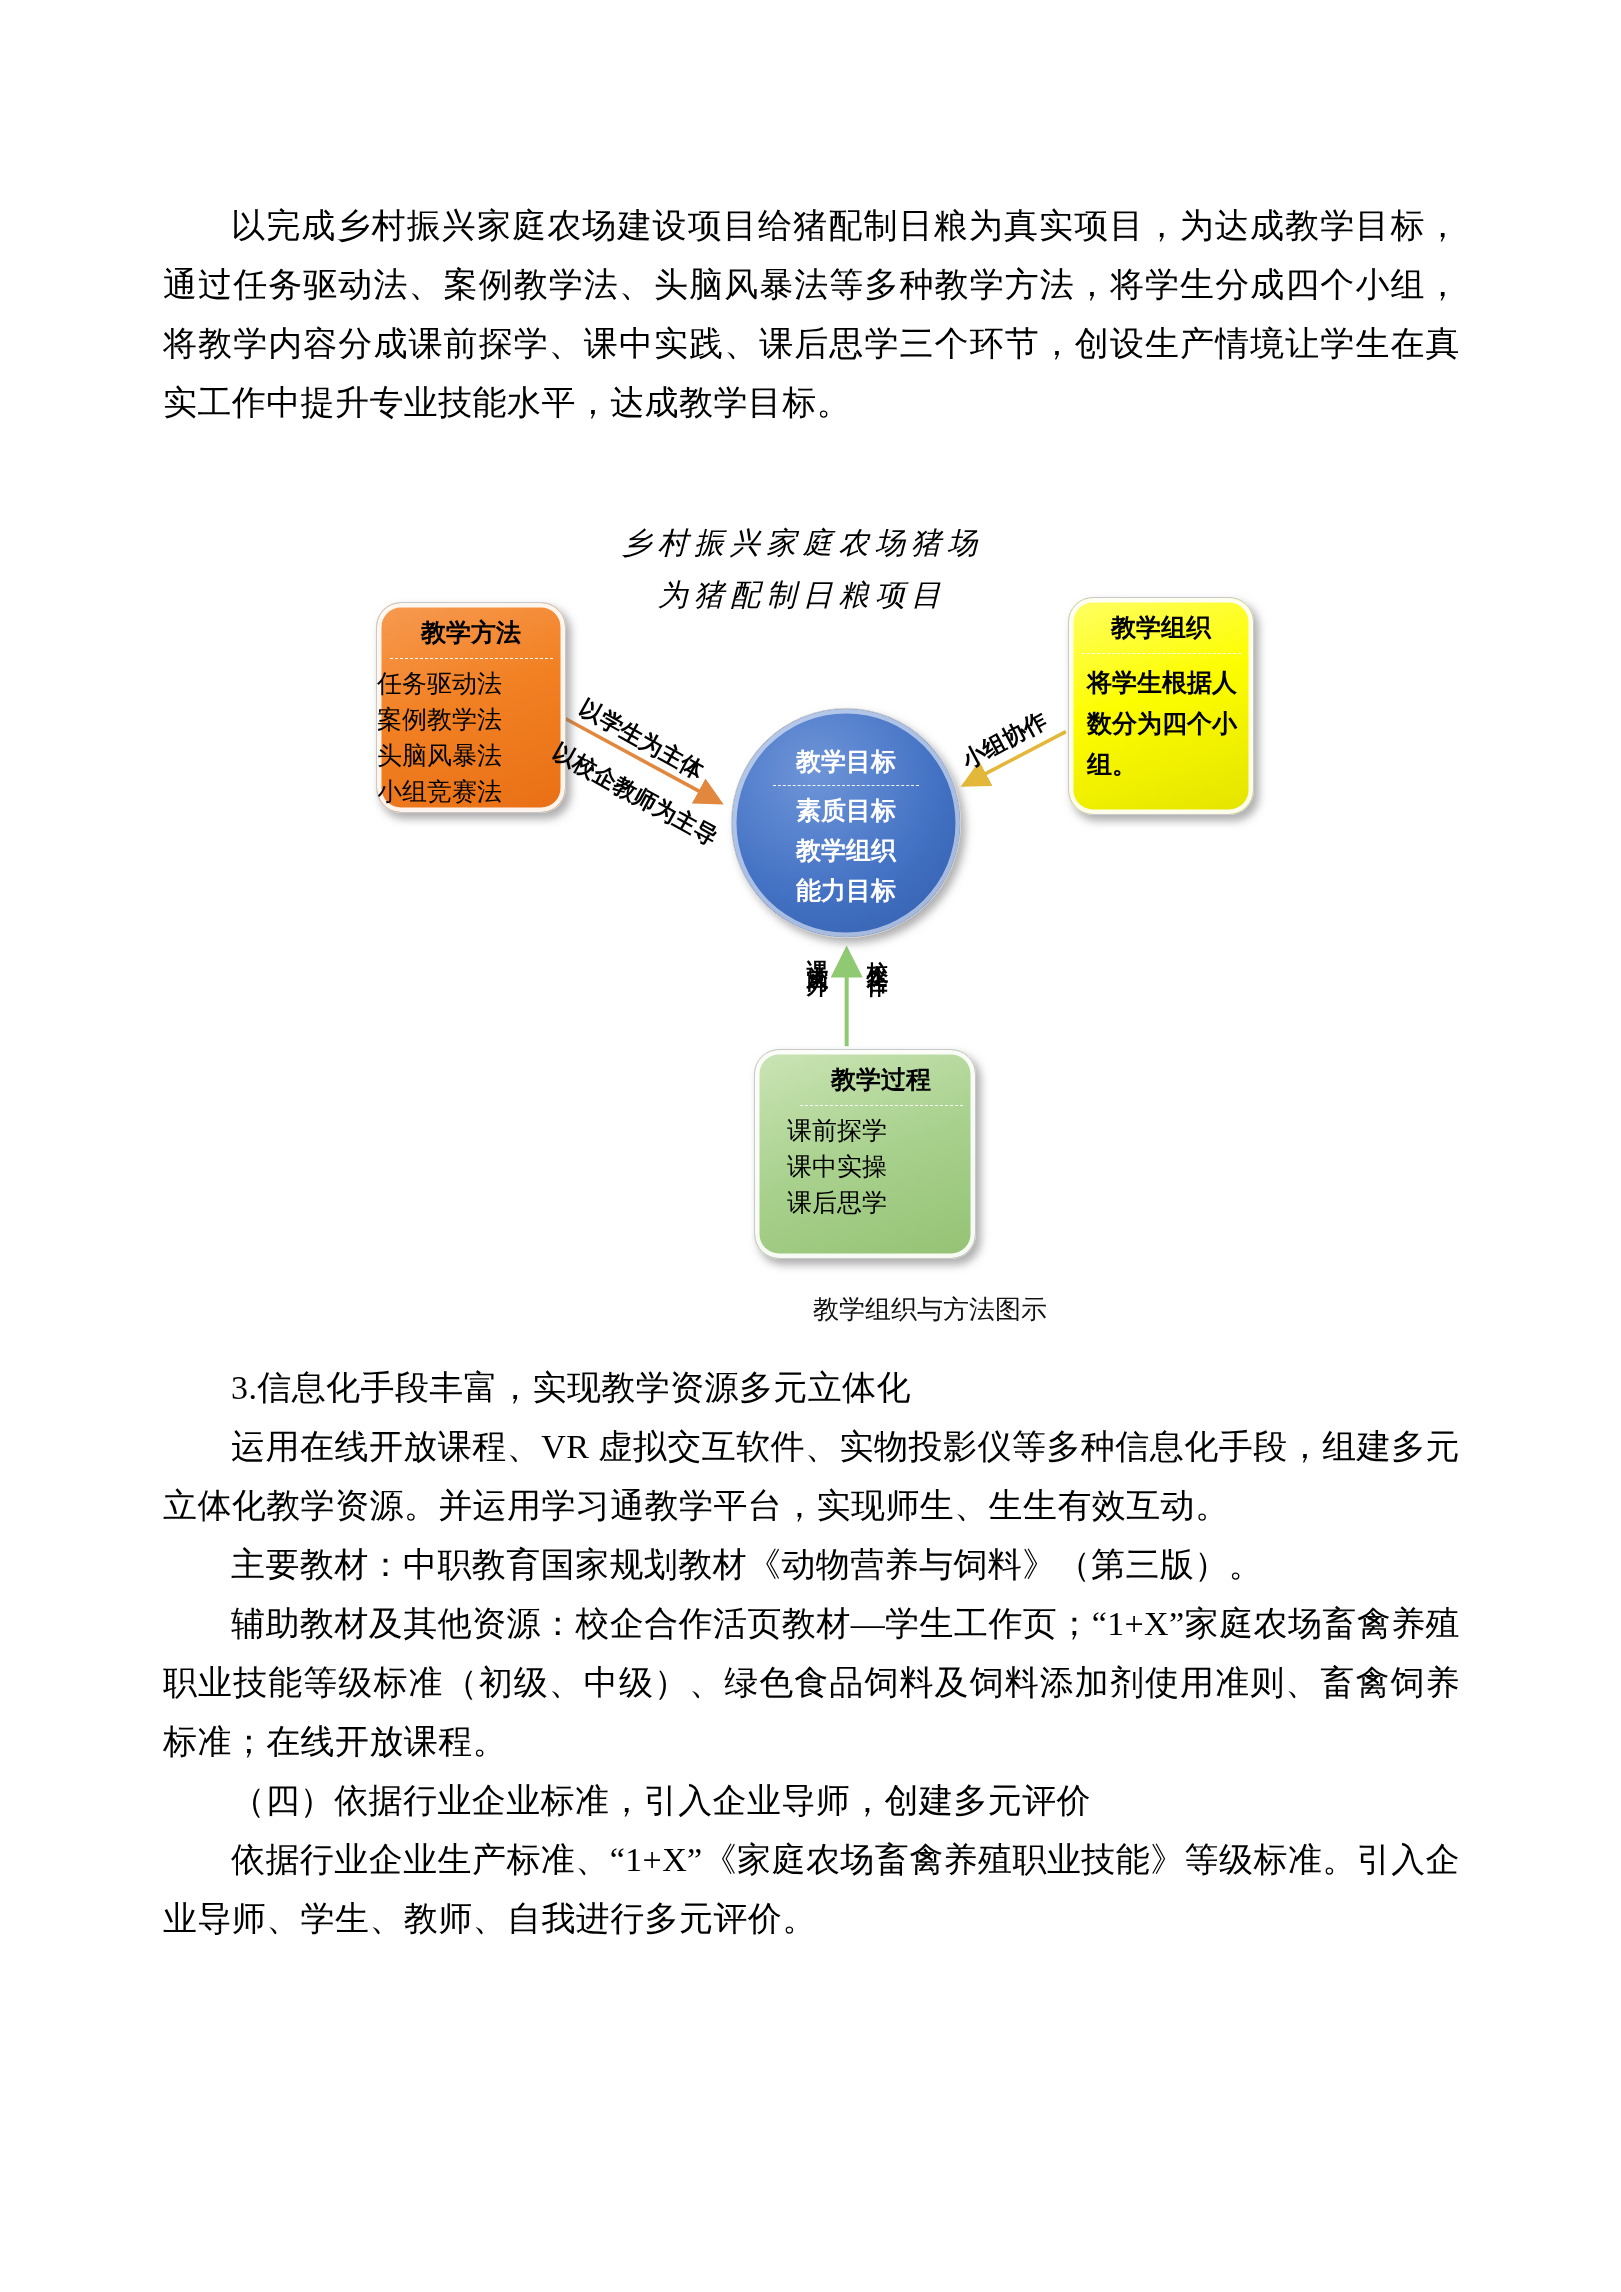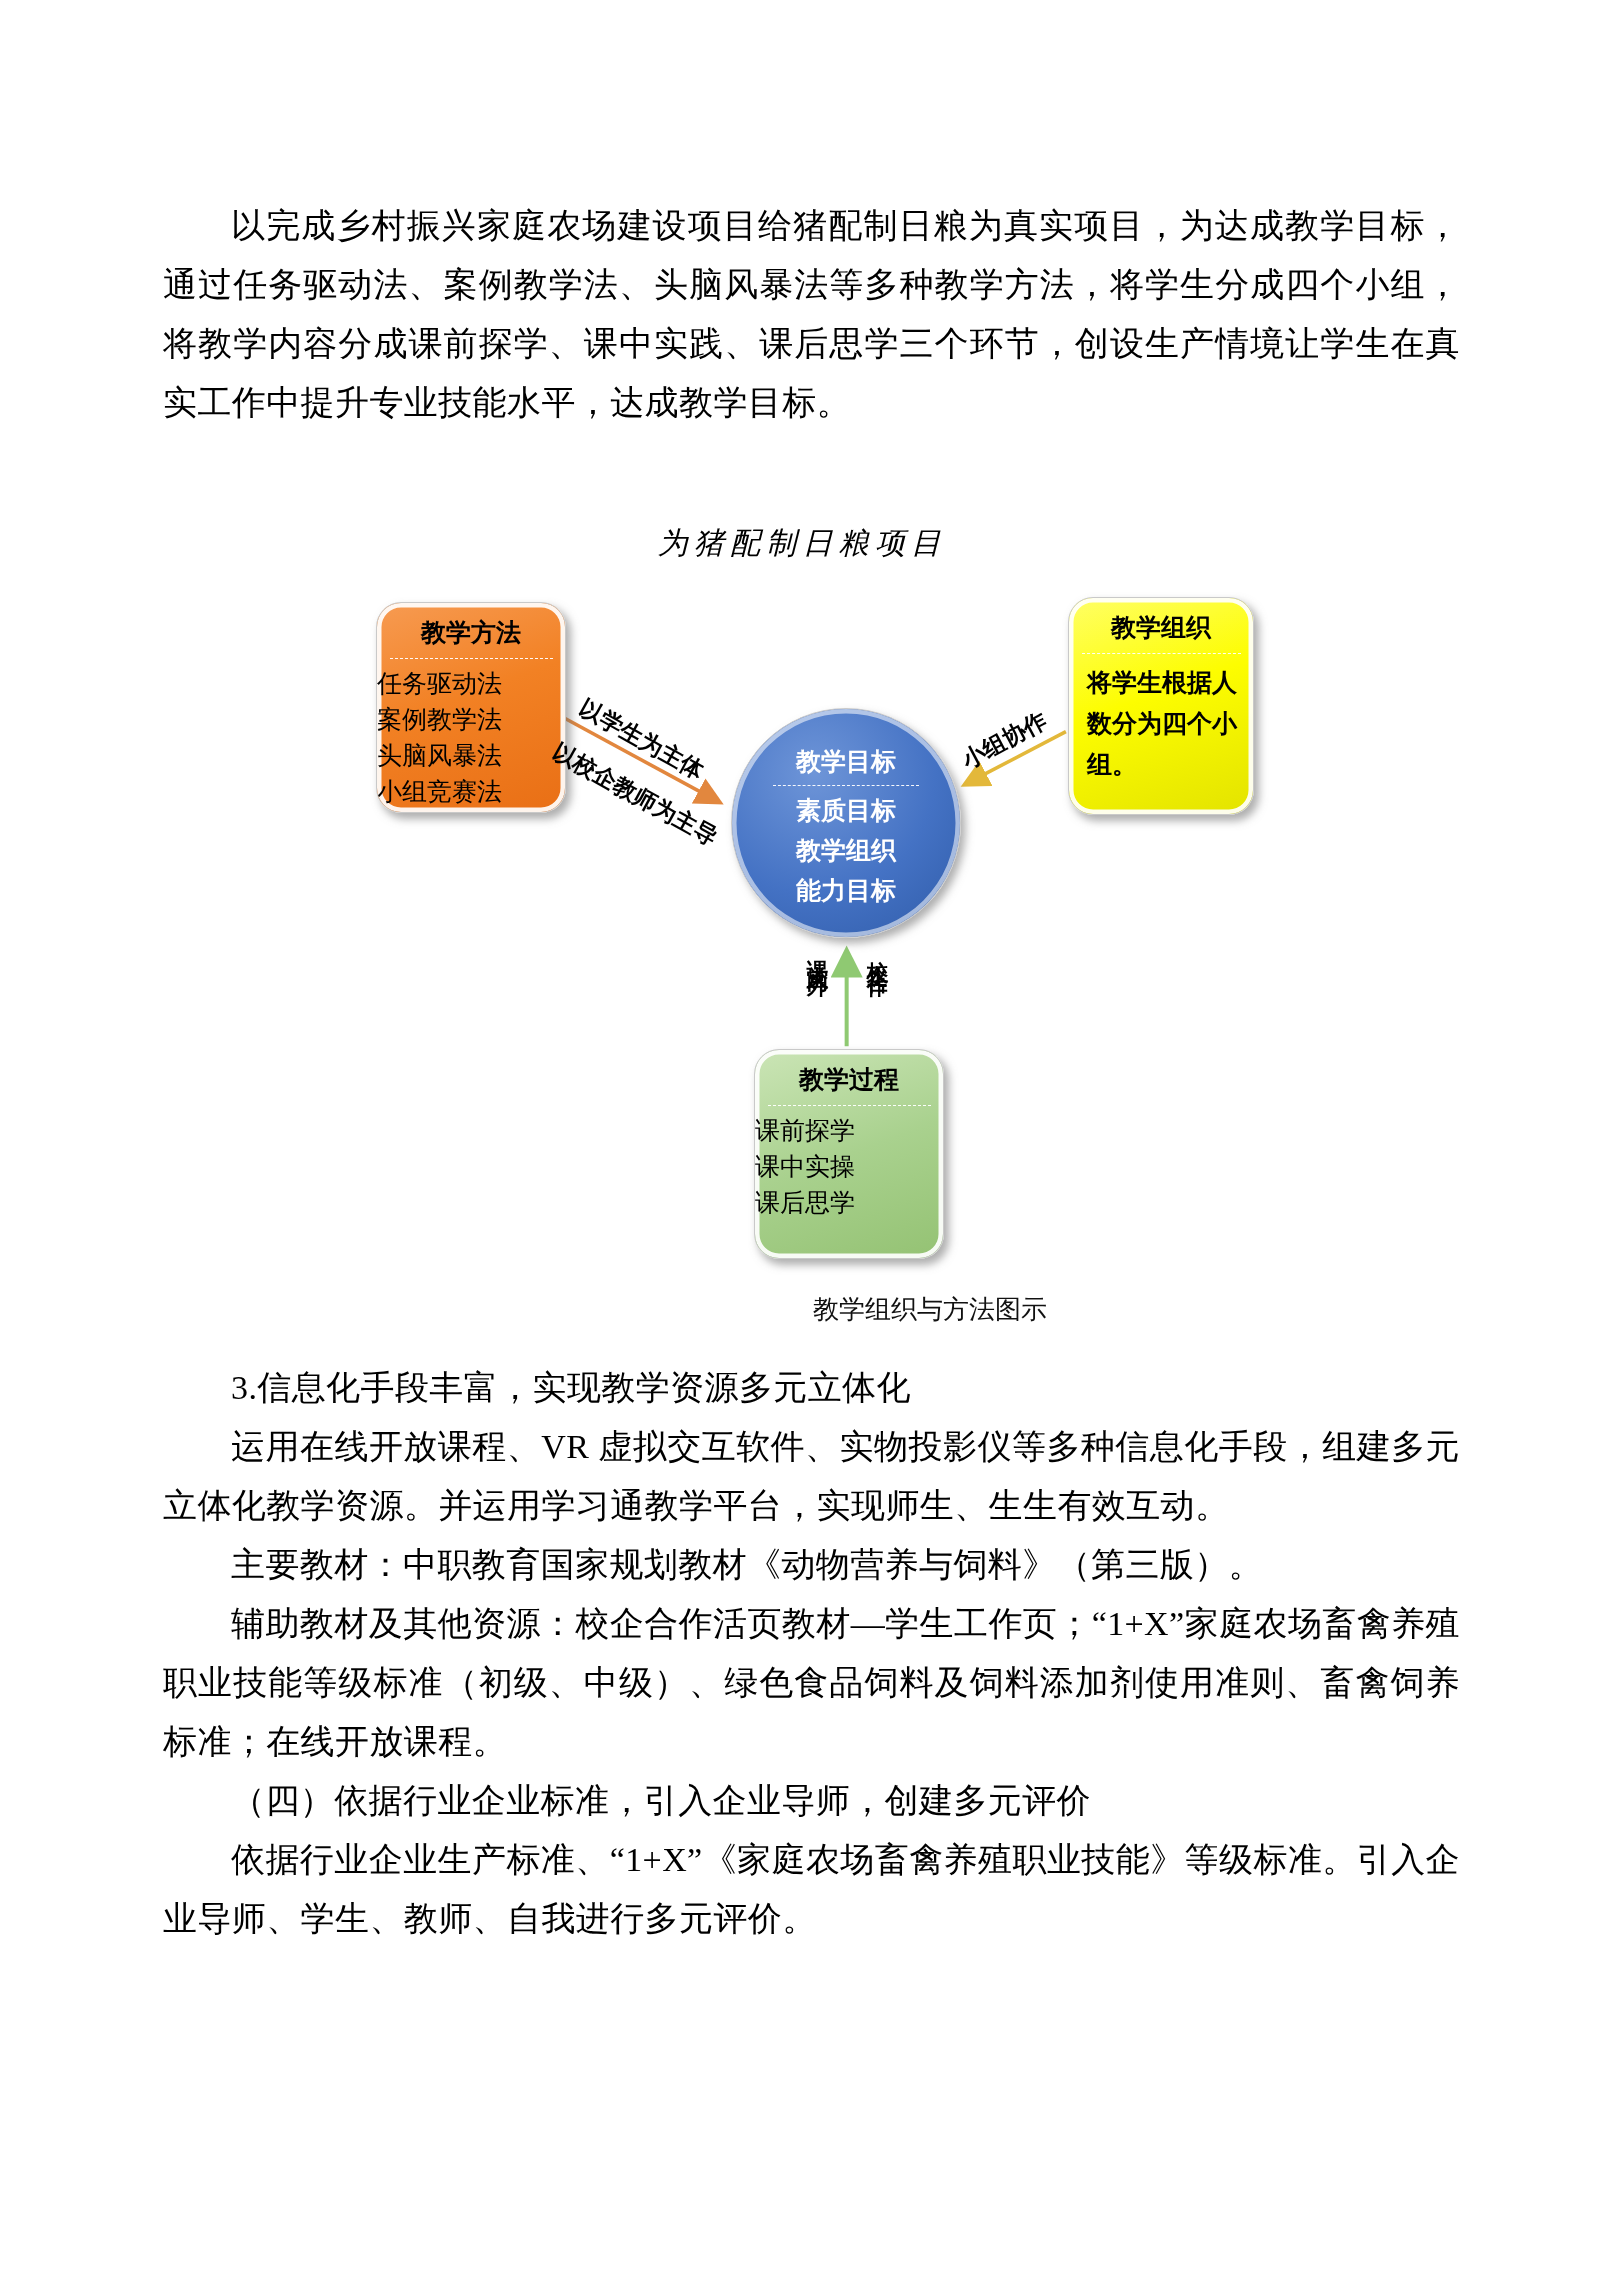--- a/index.html
+++ b/index.html
@@ -36,21 +36,21 @@
   .dg-box .bx-items span{display:block;}
   .box-methods{left:376px;top:561px;width:188px;height:209px;
     background:linear-gradient(160deg,#f79b52 0%,#f28124 45%,#e96f15 100%);margin-top:41px;}
   .box-org{left:1068px;top:597px;width:184px;height:216px;
     background:linear-gradient(160deg,#ffff66 0%,#fdfd00 45%,#e3e300 100%);}
   .box-org .bx-body{
     font-weight:bold;font-size:25px;line-height:41px;padding:1.8px 12.5px 0 18px;
     text-align:left;
   }
   .box-process{left:754px;top:1049px;width:188px;height:208px;
-    background:linear-gradient(160deg,#cbe5b6 0%,#a9d18e 50%,#94c273 100%);}
+    background:linear-gradient(160deg,#cbe5b6 0%,#a9d18e 50%,#94c273 100%);padding-left:32px;}
   .circle-goals{
     position:absolute;left:731px;top:708px;width:228px;height:228px;border-radius:50%;
     background:radial-gradient(circle at 36% 28%, #6e95d8 0%, #4472c4 55%, #2f5ba8 100%);
     border:1.8px solid #c9c9c9;
     box-shadow:inset 0 0 0 4.5px rgba(255,255,255,.55), 4.5px 5.3px 8px rgba(110,110,110,.55);
     color:#fff;
   }
   .circle-goals .bx-title{text-align:center;font-weight:bold;font-size:25px;padding-top:36px;}
   .circle-goals .bx-divider{border:none;border-top:1.8px dashed rgba(255,255,255,.95);margin:7.1px 41px 5.3px 41px;}
   .circle-goals .bx-items{text-align:center;font-weight:bold;font-size:25px;line-height:40px;}
@@ -75,20 +75,21 @@
   .dg-arrows{position:absolute;left:0;top:0;width:1622px;height:2293px;pointer-events:none;}
 </style>
 </head>
 <body>
 
 <div class="text-block" style="top:196px;">
   <p class="para">以完成乡村振兴家庭农场建设项目给猪配制日粮为真实项目，为达成教学目标，通过任务驱动法、案例教学法、头脑风暴法等多种教学方法，将学生分成四个小组，将教学内容分成课前探学、课中实践、课后思学三个环节，创设生产情境让学生在真实工作中提升专业技能水平，达成教学目标。</p>
 </div>
 
 <div class="dg-title">
+  <div>乡村振兴家庭农场猪场</div>
   <div>为猪配制日粮项目</div>
 </div>
 
 <svg class="dg-arrows" viewBox="0 0 1820 2573" width="1622" height="2293">
   <defs>
     <marker id="ah-orange" markerWidth="9" markerHeight="9" refX="6" refY="4" orient="auto">
       <path d="M0,0 L8,4 L0,8 Z" fill="#E2873E"></path>
     </marker>
     <marker id="ah-gold" markerWidth="9" markerHeight="9" refX="6" refY="4" orient="auto">
       <path d="M0,0 L8,4 L0,8 Z" fill="#E3B83A"></path>

